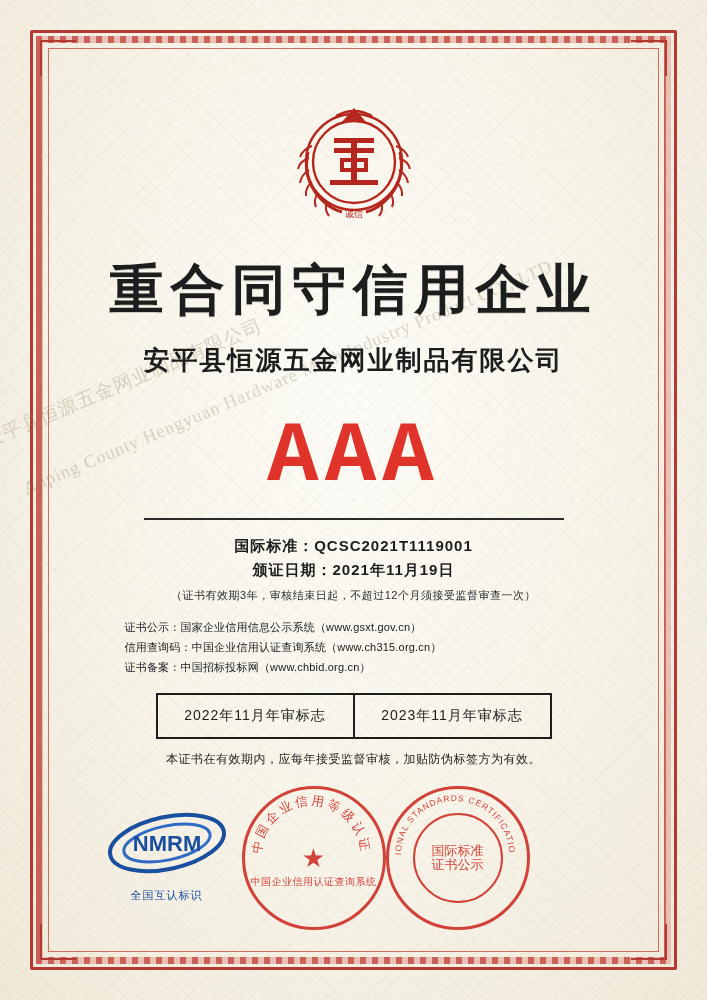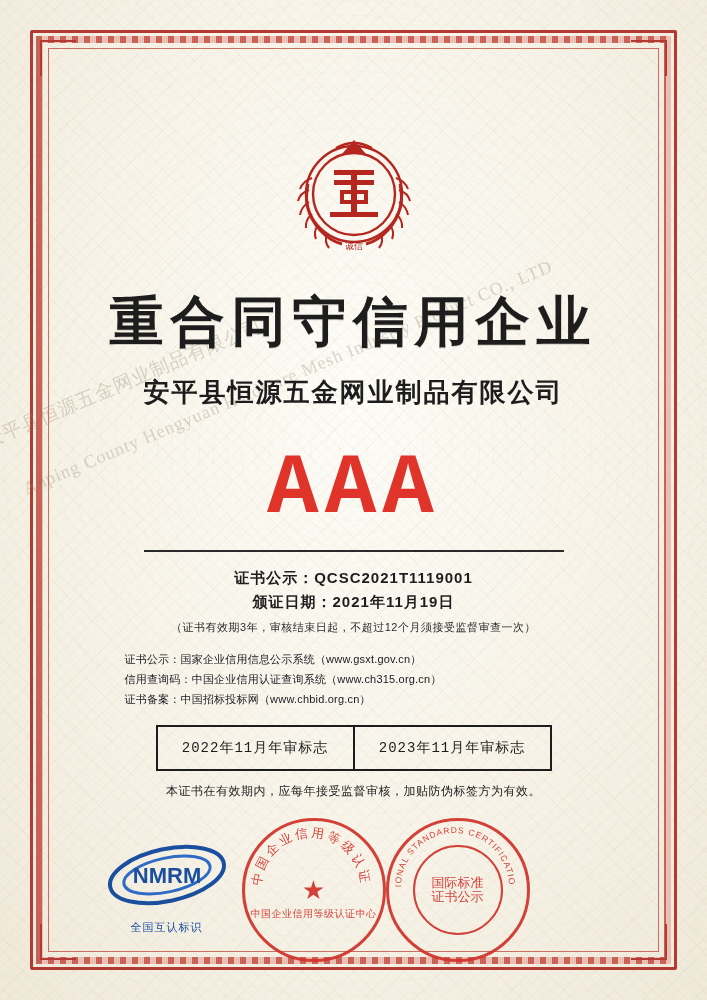--- a/index.html
+++ b/index.html
@@ -83,21 +83,20 @@
     left: 20px;
     font-size: 18px;
   }
 
   .content {
     position: absolute;
     inset: 0;
     display: flex;
     flex-direction: column;
     align-items: center;
-    margin-top: 32px;
   }
 
   
   .emblem {
     margin-top: 92px;
     width: 152px;
     height: 148px;
     position: relative;
   }
   .emblem svg { display: block; }
@@ -214,21 +213,20 @@
     height: 42px;
   }
   .annual-box {
     flex: 1;
     display: flex;
     align-items: center;
     justify-content: center;
     font-size: 14px;
     color: #1d1d1d;
     letter-spacing: 1px;
-    font-family: Liberation Mono, monospace;
   }
   .annual-box + .annual-box {
     border-left: 2px solid #1d1d1d;
   }
 
   .footnote {
     margin-top: 12px;
     font-size: 12px;
     color: #1d1d1d;
     letter-spacing: 0.5px;
@@ -364,21 +362,21 @@
     <div class="title">重合同守信用企业</div>
 
     <div class="company">安平县恒源五金网业制品有限公司</div>
 
     <div class="grade">AAA</div>
 
     <div class="divider"></div>
 
     <div class="meta">
       <div class="meta-row">
-        <span>证书公示：</span><span>QCSC2021T1119001</span>
+        <span>国际标准：</span><span>QCSC2021T1119001</span>
       </div>
       <div class="meta-row">
         <span>颁证日期：</span><span>2021年11月19日</span>
       </div>
       <div class="note">（证书有效期3年，审核结束日起，不超过12个月须接受监督审查一次）</div>
     </div>
 
     <div class="links-block">
       <div class="links">
         <div>证书公示：国家企业信用信息公示系统（www.gsxt.gov.cn）</div>
@@ -408,21 +406,21 @@
       <div class="seal left">
         <svg width="132" height="132" viewBox="0 0 132 132">
           <defs>
             <path id="arcL" d="M 16 66 A 50 50 0 1 1 116 66" fill="none"></path>
           </defs>
           <text font-size="12.5" fill="#d0332b" letter-spacing="3" font-family="'Liberation Sans', sans-serif">
             <textPath href="#arcL" startOffset="50%" text-anchor="middle">中国企业信用等级认证</textPath>
           </text>
         </svg>
         <div class="star">★</div>
-        <div class="seal-center-text">中国企业信用等级认证中心</div>
+        <div class="seal-center-text">中国企业信用认证查询系统</div>
       </div>
 
       <div class="seal right">
         <svg width="132" height="132" viewBox="0 0 132 132">
           <defs>
             <path id="arcR" d="M 12 66 A 54 54 0 1 1 120 66" fill="none"></path>
           </defs>
           <text font-size="8.5" fill="#d0332b" letter-spacing="1" font-family="'Liberation Sans', sans-serif">
             <textPath href="#arcR" startOffset="50%" text-anchor="middle">INTERNATIONAL STANDARDS CERTIFICATION CENTER</textPath>
           </text>

